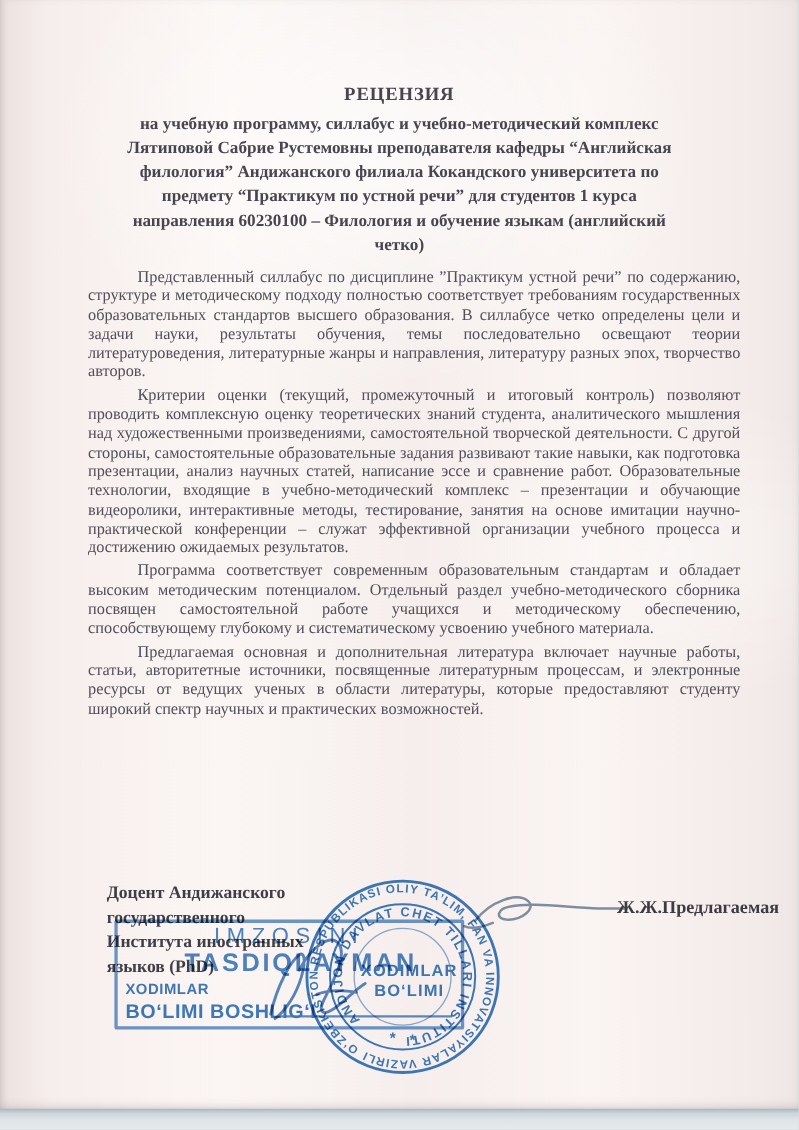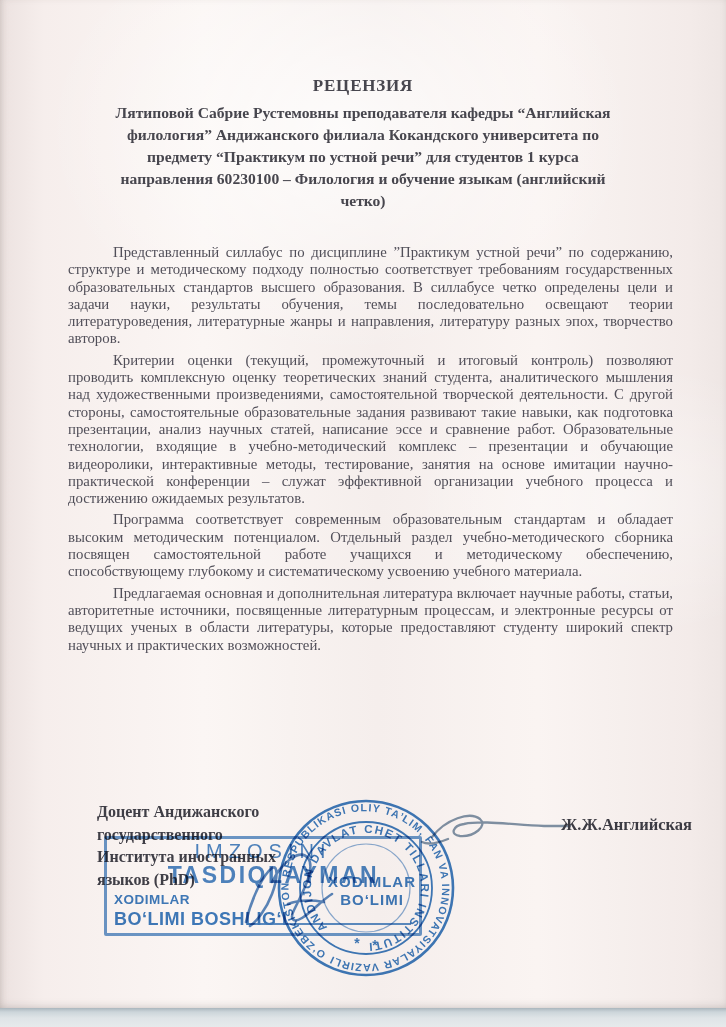--- a/index.html
+++ b/index.html
@@ -26,21 +26,21 @@
     position:absolute;left:53px;top:76px;width:620px;text-align:center;
     color:#47464e;font-weight:bold;
   }
   .doc-title{font-size:17px;letter-spacing:.8px;margin-bottom:6px;}
   .subtitle-line{font-size:15.6px;line-height:22px;}
   .body-block{
     position:absolute;left:64px;top:244px;width:609px;
     color:#514f59;font-size:14.8px;line-height:17.3px;
     text-align:justify;
   }
-  .body-block p{margin:0 0 4px 4px;text-indent:45px;}
+  .body-block p{margin:0 0 4px 16px;text-indent:45px;}
   
   .signer-block{
     position:absolute;left:97px;top:801px;width:300px;
     color:#3f3e46;font-weight:bold;font-size:16px;line-height:22.5px;
   }
   .signer-name{
     position:absolute;left:561px;top:815px;color:#3c3b43;
     font-weight:bold;font-size:16.5px;white-space:nowrap;
   }
   .sig-svg{position:absolute;left:418px;top:795px;}
@@ -63,20 +63,21 @@
   .round-stamp text{font-family:"Liberation Sans", sans-serif;font-weight:bold;fill:#3f7cbf;}
   .squiggle-svg{position:absolute;left:228px;top:838px;mix-blend-mode:multiply;}
 </style>
 </head>
 <body>
 
 <div class="paper">
 
   <div class="title-block">
     <div class="doc-title">РЕЦЕНЗИЯ</div>
+    <div class="subtitle-line">на учебную программу, силлабус и учебно-методический комплекс</div>
     <div class="subtitle-line">Лятиповой Сабрие Рустемовны преподавателя кафедры “Английская</div>
     <div class="subtitle-line">филология” Андижанского филиала Кокандского университета по</div>
     <div class="subtitle-line">предмету “Практикум по устной речи” для студентов 1 курса</div>
     <div class="subtitle-line">направления 60230100 – Филология и обучение языкам (английский</div>
     <div class="subtitle-line">четко)</div>
   </div>
 
   <div class="body-block">
     <p>Представленный силлабус по дисциплине ”Практикум устной речи” по содержанию, структуре и методическому подходу полностью соответствует требованиям государственных образовательных стандартов высшего образования. В силлабусе четко определены цели и задачи науки, результаты обучения, темы последовательно освещают теории литературоведения, литературные жанры и направления, литературу разных эпох, творчество авторов.</p>
     <p>Критерии оценки (текущий, промежуточный и итоговый контроль) позволяют проводить комплексную оценку теоретических знаний студента, аналитического мышления над художественными произведениями, самостоятельной творческой деятельности. С другой стороны, самостоятельные образовательные задания развивают такие навыки, как подготовка презентации, анализ научных статей, написание эссе и сравнение работ. Образовательные технологии, входящие в учебно-методический комплекс – презентации и обучающие видеоролики, интерактивные методы, тестирование, занятия на основе имитации научно-практической конференции – служат эффективной организации учебного процесса и достижению ожидаемых результатов.</p>
@@ -89,21 +90,21 @@
     <div>государственного</div>
     <div>Института иностранных</div>
     <div>языков (PhD)</div>
   </div>
 
   <svg class="sig-svg" width="160" height="70">
     <path d="M14,42 C28,24 52,16 62,24 C70,31 56,42 42,41 C32,40 34,31 46,29 C66,25 96,30 126,31 C136,31 146,31 152,31
              M30,44 C20,48 10,50 4,47" fill="none" stroke="#7e8ea0" stroke-width="2.3" stroke-linecap="round"></path>
   </svg>
 
-  <div class="signer-name">Ж.Ж.Английская</div>
+  <div class="signer-name">Ж.Ж.Предлагаемая</div>
 
   <div class="rect-stamp">
     <div class="rs-line1">IMZOSINI</div>
     <div class="rs-line2">TASDIQLAYMAN</div>
     <div class="rs-line3">XODIMLAR</div>
     <div class="rs-line4">BO‘LIMI BOSHLIG‘I</div>
     <div class="rs-signline"></div>
   </div>
 
   <svg class="squiggle-svg" width="130" height="100">

